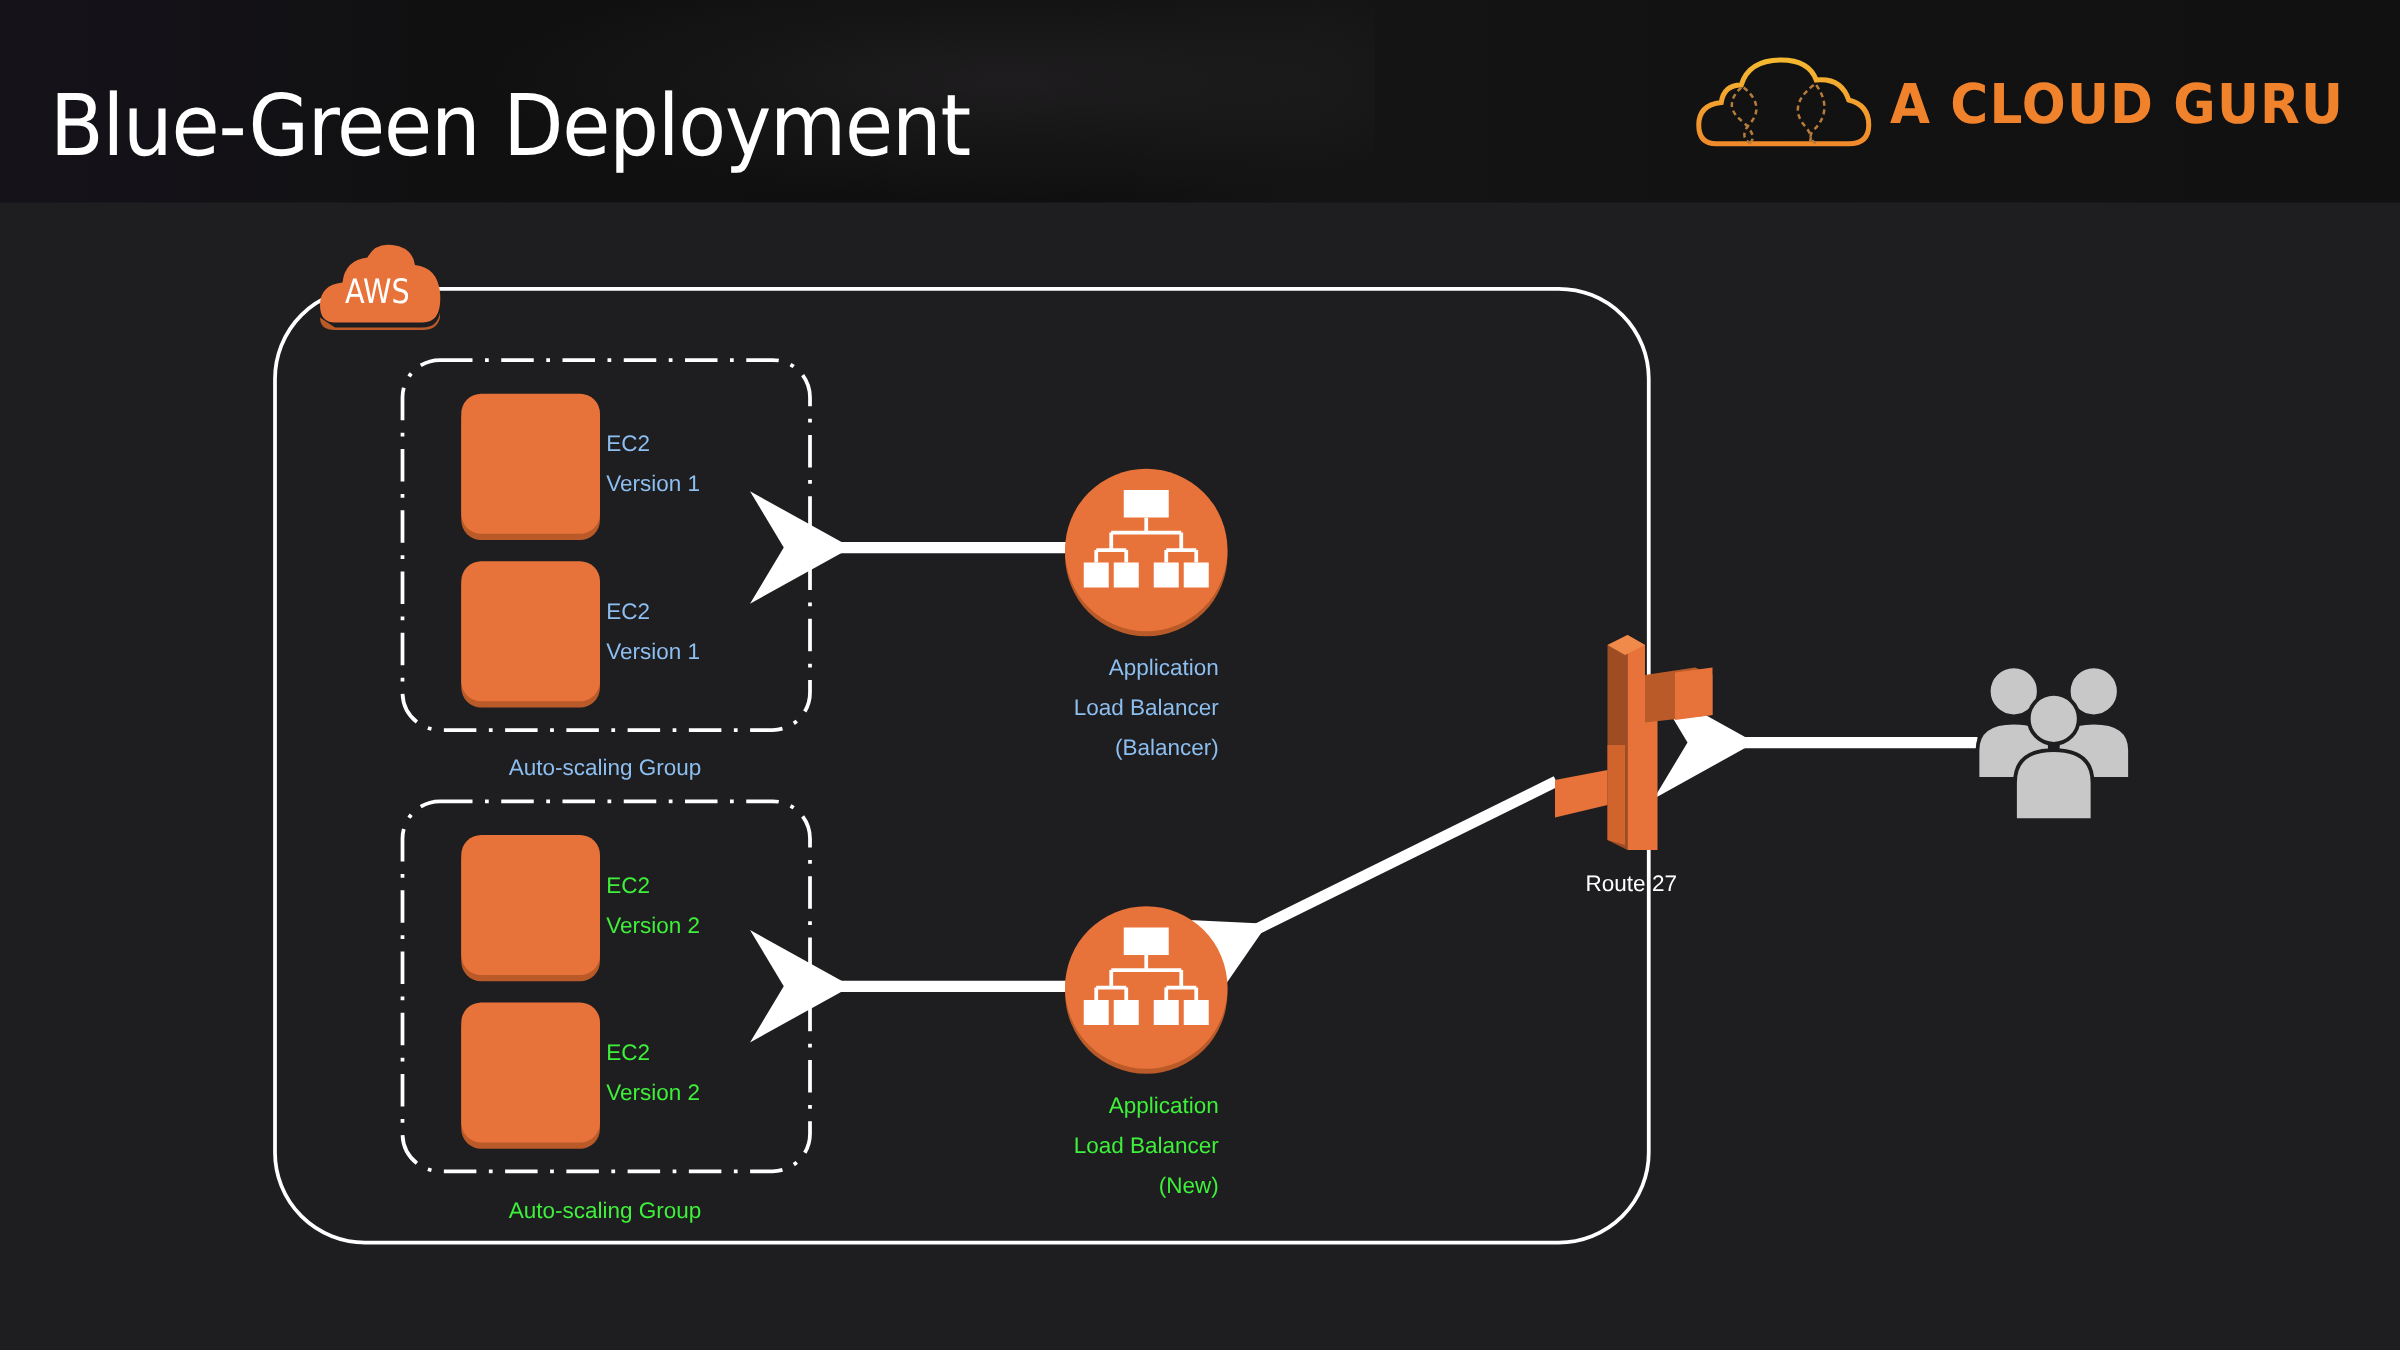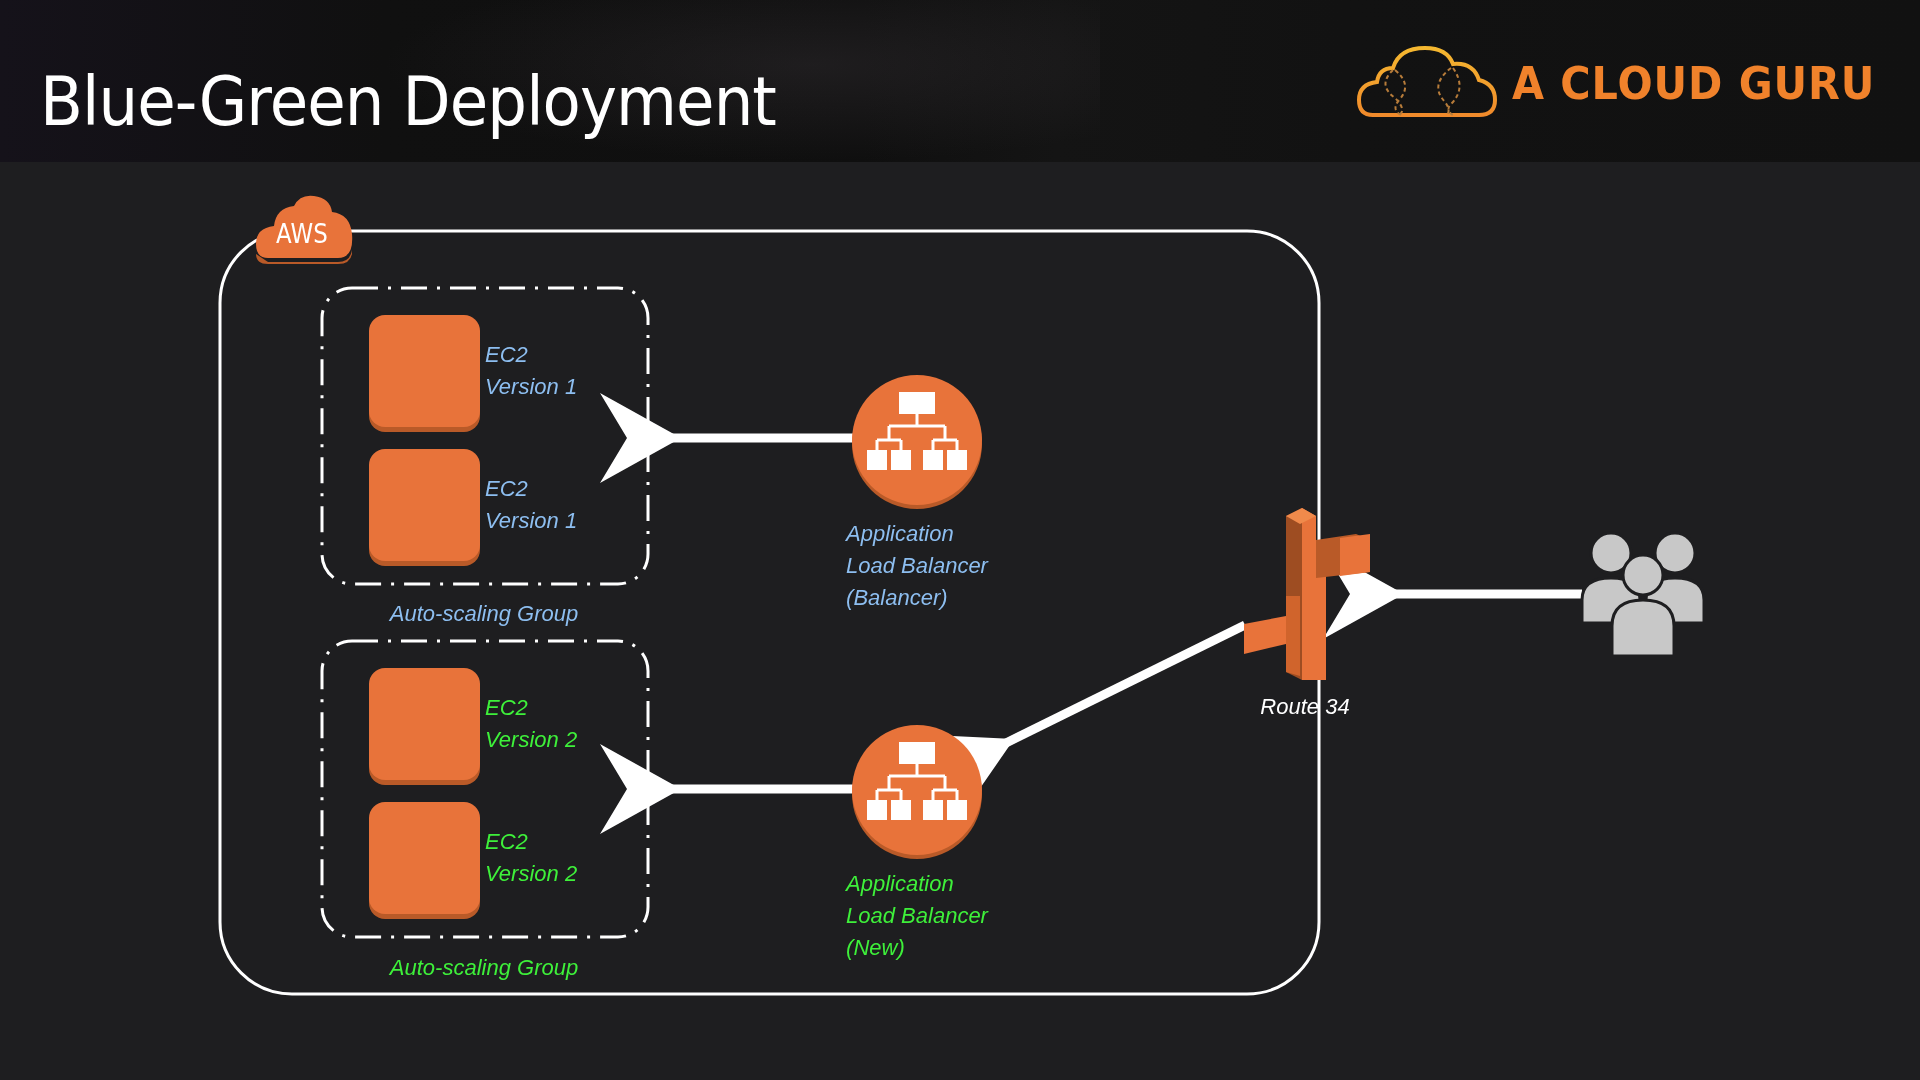--- a/index.html
+++ b/index.html
@@ -25,25 +25,25 @@
     transform: scaleX(0.92); transform-origin: left center;
   }
   .brand {
     position: absolute; left: 1512px; top: 58px;
     font-family: "DejaVu Sans", sans-serif; font-weight: bold;
     font-size: 44px; color: #f0822b; letter-spacing: 1px;
     transform: scaleX(0.94); transform-origin: left center;
   }
   .logo { position: absolute; left: 1355px; top: 40px; }
   .diagram { position: absolute; left: 0; top: 0; }
-  .lbl { position: absolute; font-size: 22px; line-height: 32px; white-space: nowrap; font-style: italic; }
+  .lbl { position: absolute; font-size: 18px; line-height: 32px; white-space: nowrap; }
   .blue { color: #8dbef0; }
   .green { color: #3ef03a; }
   .white { color: #ffffff; }
-  .center { text-align: left; transform: translateX(-50%); }
+  .center { text-align: right; transform: translateX(-50%); }
   .aws-text {
     position: absolute; left: 276px; top: 218px;
     font-family: "DejaVu Sans", sans-serif; font-size: 27px; color: #fff;
     transform: scaleX(0.85); transform-origin: left center;
   }
 </style>
 </head>
 <body>
 
 <div class="header">
@@ -174,13 +174,13 @@
   <div>Application</div>
   <div>Load Balancer</div>
   <div>(Balancer)</div>
 </div>
 <div class="lbl green center" style="left:917px; top:868px;">
   <div>Application</div>
   <div>Load Balancer</div>
   <div>(New)</div>
 </div>
 
-<div class="lbl white center" style="left:1305px; top:691px;">Route 34</div>
+<div class="lbl white center" style="left:1305px; top:691px;">Route 27</div>
 
 </body></html>

